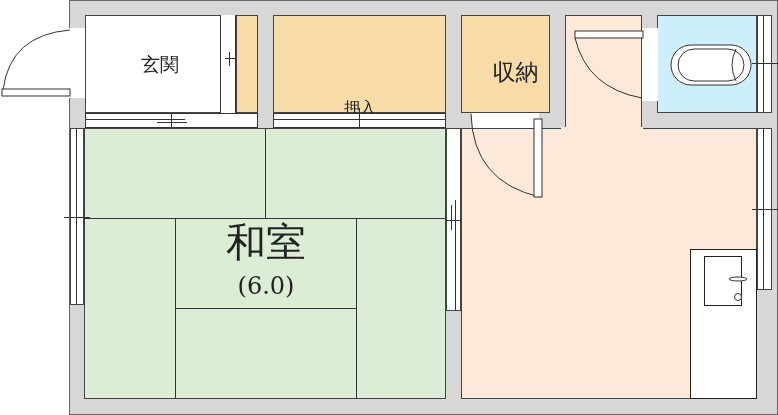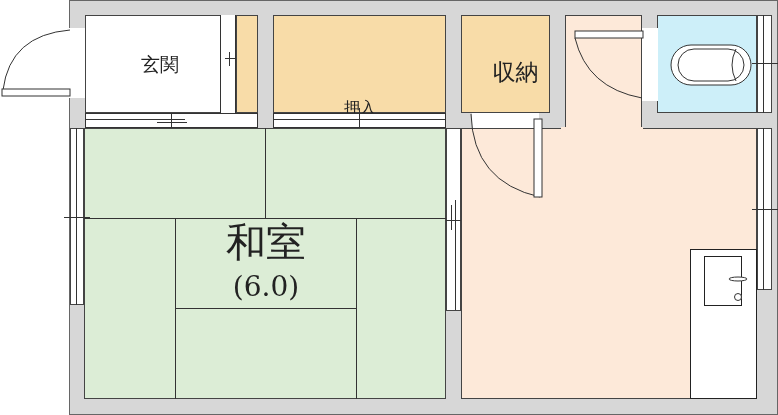--- a/index.html
+++ b/index.html
@@ -45,21 +45,21 @@
 <div class="abs" style="left:472px; top:113px; width:67px; height:16px; background:#fff;"></div>
 
 <div class="abs" style="left:84px; top:128px; width:362px; height:271px; background:#dcedd6; border:1px solid #444;"></div>
 
 <div class="line" style="left:84px; top:218px; width:362px; height:1px;"></div>
 <div class="line" style="left:265px; top:128px; width:1px; height:90px;"></div>
 <div class="line" style="left:175px; top:218px; width:1px; height:181px;"></div>
 <div class="line" style="left:356px; top:218px; width:1px; height:181px;"></div>
 <div class="line" style="left:175px; top:308px; width:181px; height:1px;"></div>
 <div class="room-label" style="left:176px; top:220px; width:180px; height:44px; font-size:40px;">和室</div>
-<div class="room-label" style="left:176px; top:266px; width:180px; height:40px; font-size:28px;">(6.0)</div>
+<div class="room-label" style="left:176px; top:266px; width:180px; height:40px; font-size:24px;">(6.0)</div>
 
 <div class="abs win" style="left:70px; top:128px; width:14px; height:177px;"></div>
 <div class="line" style="left:76px; top:128px; width:1px; height:177px;"></div>
 <div class="line" style="left:64px; top:217px; width:26px; height:1px;"></div>
 
 <div class="abs win" style="left:446px; top:128px; width:15px; height:183px;"></div>
 <div class="line" style="left:451px; top:205px; width:1px; height:25px;"></div>
 <div class="line" style="left:455px; top:200px; width:1px; height:110px;"></div>
 <div class="line" style="left:446px; top:220px; width:15px; height:1px;"></div>
 

